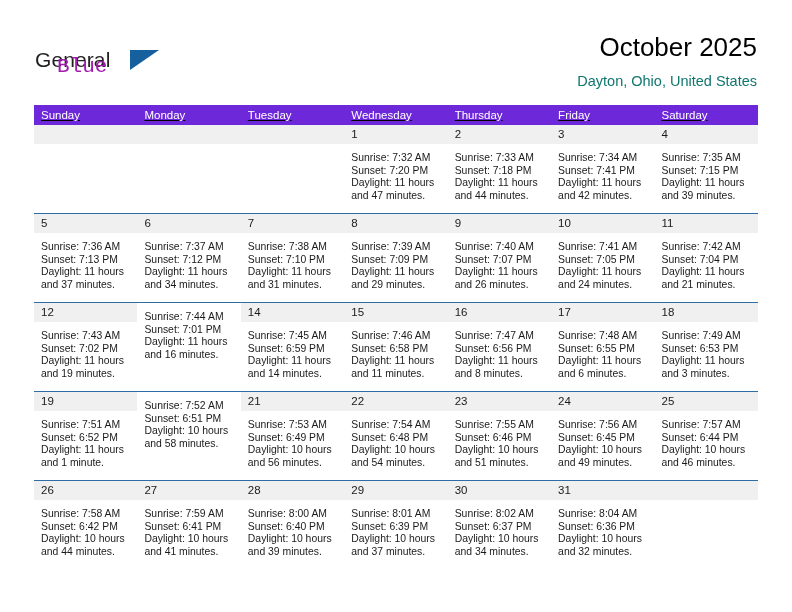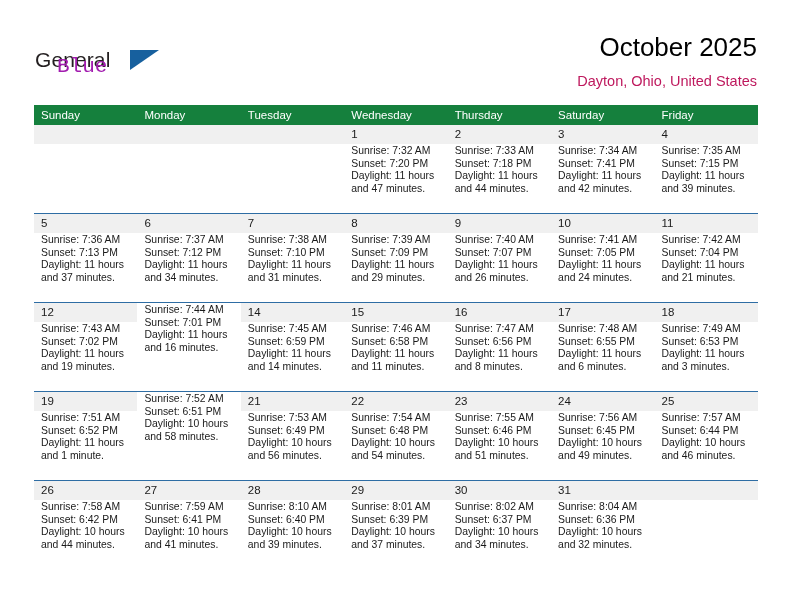--- a/index.html
+++ b/index.html
@@ -74,37 +74,38 @@
     font-weight: normal;
     color: #000000;
     line-height: 32px;
     white-space: nowrap;
     text-align: right;
   }
   .cal-subtitle {
     margin-top: 9px;
     font-size: 14.5px;
     font-weight: normal;
-    color: #be185d;
+    color: #0f766e;
     line-height: 18px;
     white-space: nowrap;
   }
 
   
   .calendar {
     position: absolute;
     left: 34px;
     top: 105px;
     width: 724px;
   }
   .weekday-row {
     display: flex;
     width: 100%;
-    background: #15803d;
+    background: #6d28d9;
     height: 20px;
+    text-decoration: underline;
   }
   .weekday {
     flex: 1 1 0;
     color: #ffffff;
     font-size: 11.5px;
     line-height: 20px;
     padding-left: 7px;
     box-sizing: border-box;
     white-space: nowrap;
   }
@@ -129,21 +130,21 @@
     height: 19px;
   }
   .day-num {
     font-size: 11.5px;
     line-height: 19px;
     padding-left: 7px;
     color: #1a1a1a;
     display: block;
   }
   .day-body {
-    padding: 1px 7px 10px 7px;
+    padding: 8px 7px 10px 7px;
     height: 69px;
     box-sizing: border-box;
   }
   .day-line {
     font-size: 10.4px;
     line-height: 12.6px;
     color: #1a1a1a;
     white-space: nowrap;
   }
   .empty .day-body { }
@@ -168,22 +169,22 @@
 
   </div>
 
   <div class="calendar">
     <div class="weekday-row" id="weekday-row">
         <div class="weekday">Sunday</div>
         <div class="weekday">Monday</div>
         <div class="weekday">Tuesday</div>
         <div class="weekday">Wednesday</div>
         <div class="weekday">Thursday</div>
+        <div class="weekday">Friday</div>
         <div class="weekday">Saturday</div>
-        <div class="weekday">Friday</div>
       </div>
     <div id="weeks-container">
         <div class="week-row">
           <div class="day-cell empty">
             <div class="day-num-band">
               <span class="day-num"></span>
             </div>
             <div class="day-body"></div>
           </div>
           <div class="day-cell empty">
@@ -495,21 +496,21 @@
               <div class="day-line">Sunset: 6:41 PM</div>
               <div class="day-line">Daylight: 10 hours</div>
               <div class="day-line">and 41 minutes.</div>
             </div>
           </div>
           <div class="day-cell">
             <div class="day-num-band">
               <span class="day-num">28</span>
             </div>
             <div class="day-body">
-              <div class="day-line">Sunrise: 8:10 AM</div>
+              <div class="day-line">Sunrise: 8:00 AM</div>
               <div class="day-line">Sunset: 6:40 PM</div>
               <div class="day-line">Daylight: 10 hours</div>
               <div class="day-line">and 39 minutes.</div>
             </div>
           </div>
           <div class="day-cell">
             <div class="day-num-band">
               <span class="day-num">29</span>
             </div>
             <div class="day-body">

